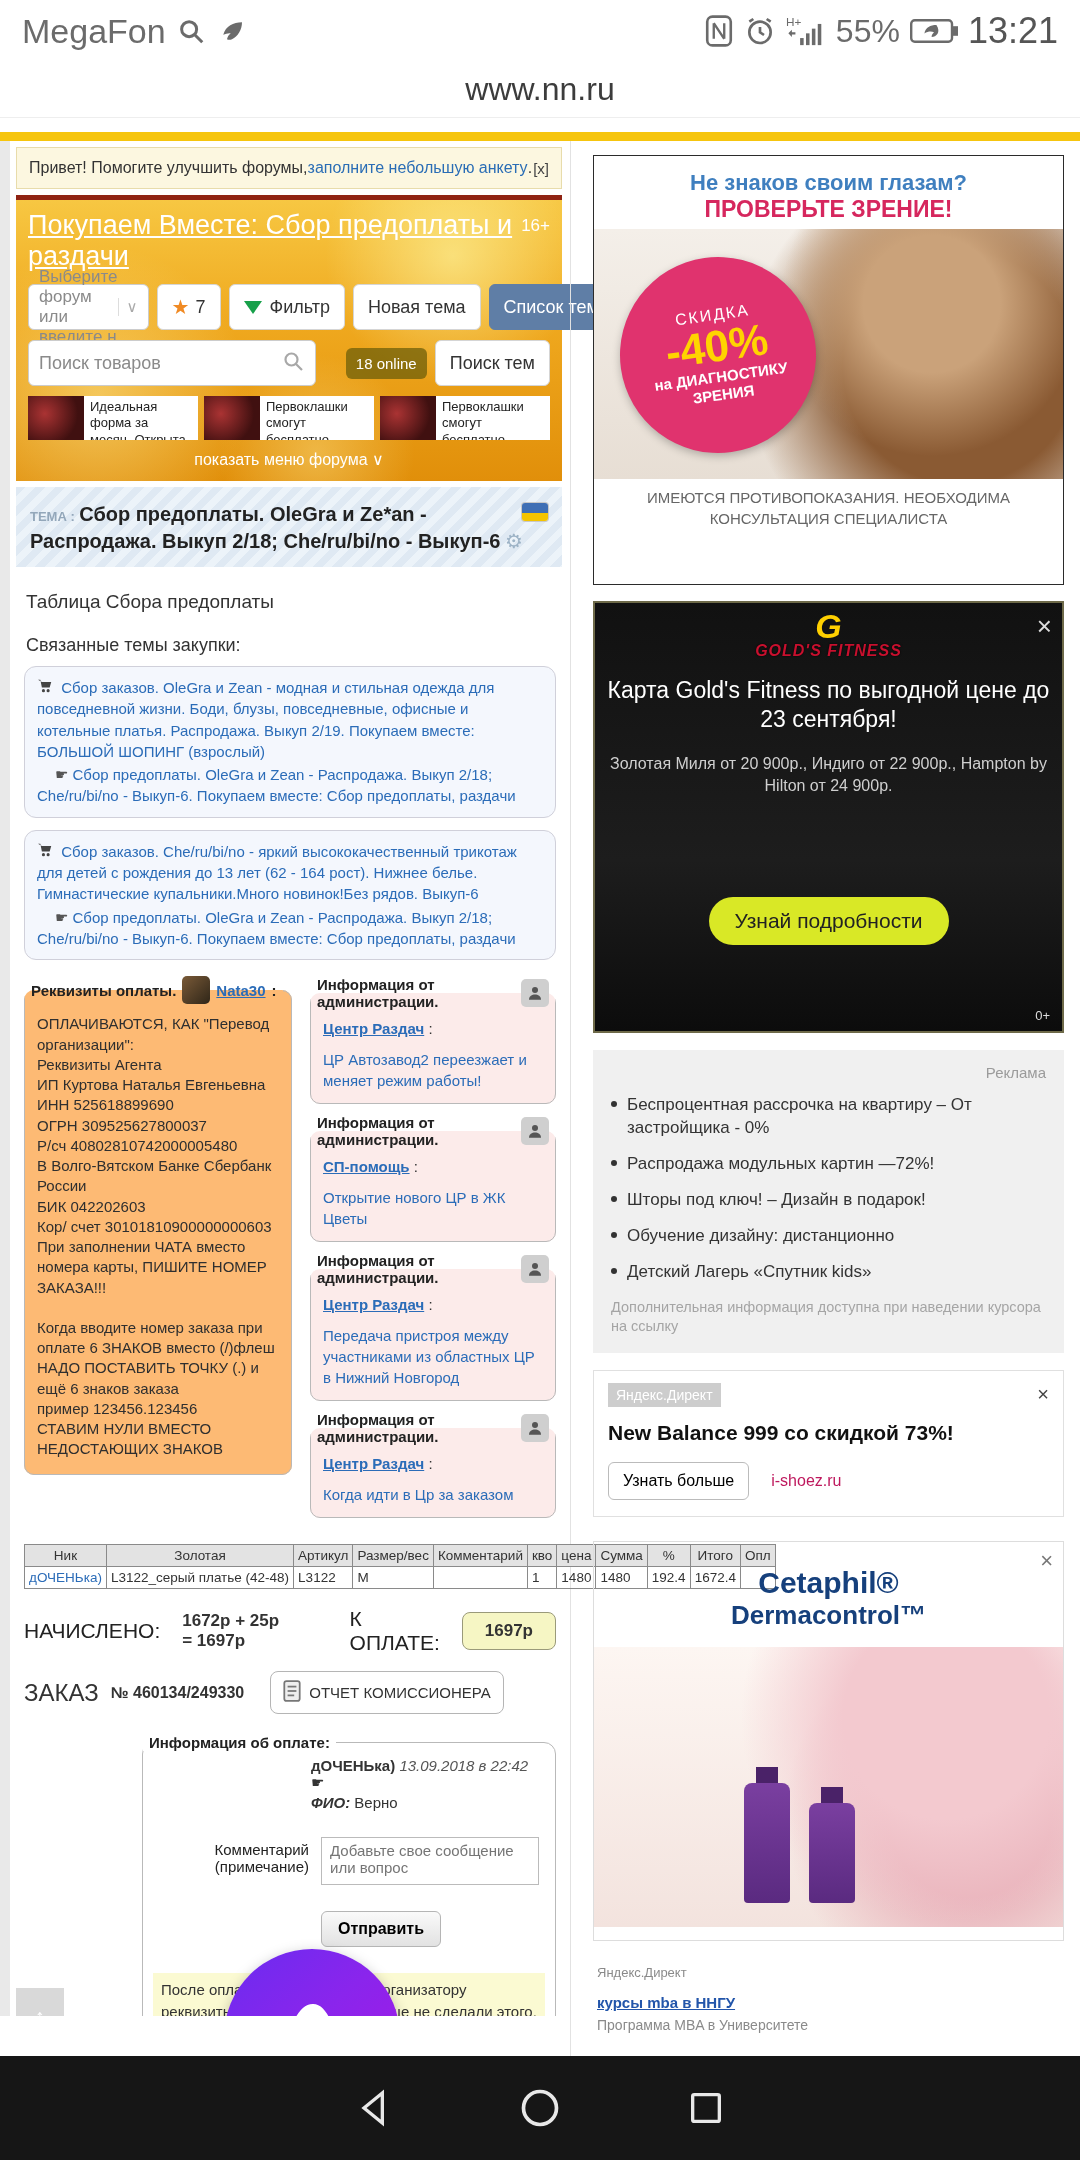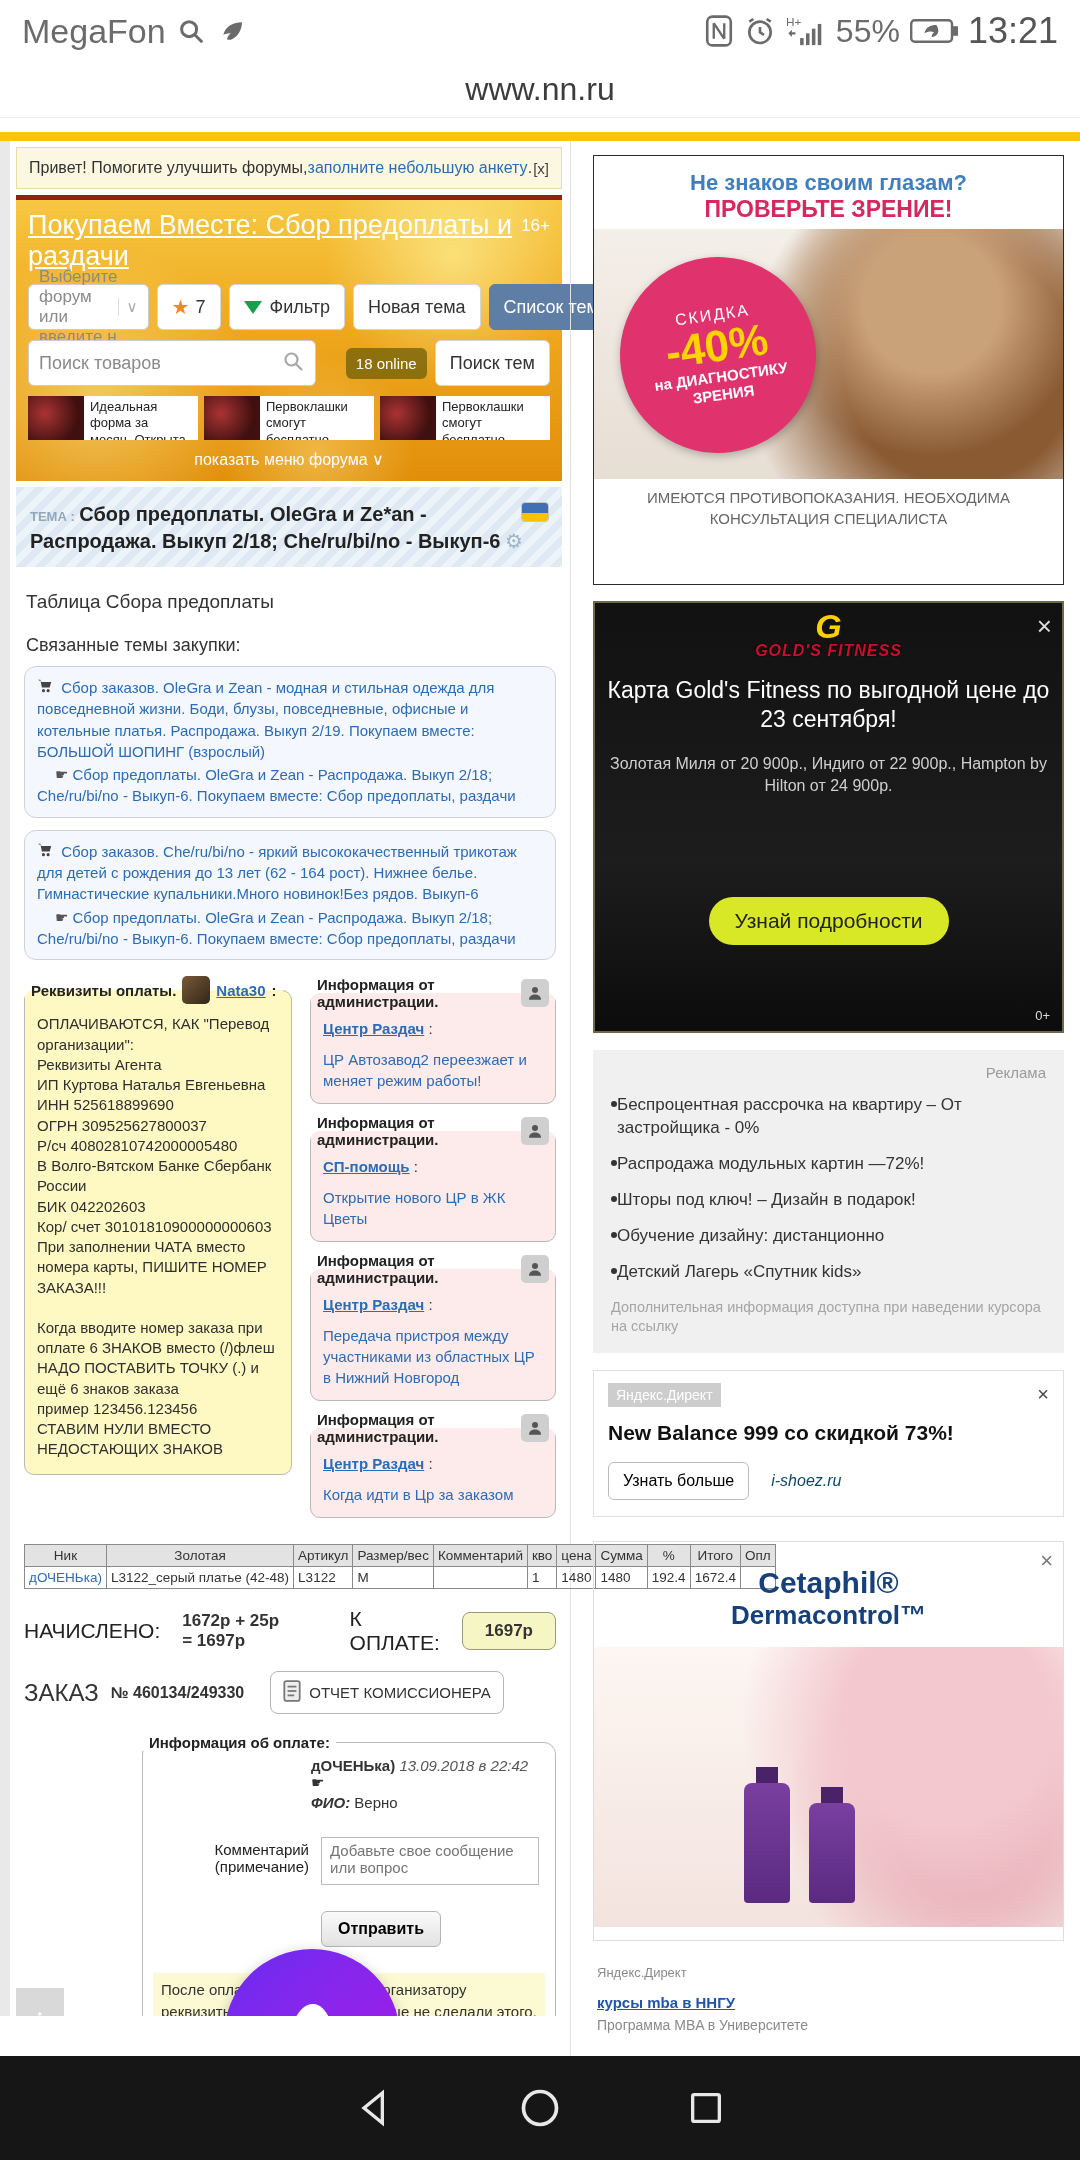--- a/index.html
+++ b/index.html
@@ -87,21 +87,21 @@
 
   
   fieldset { border:1px solid #b9b9b9; border-radius:10px; }
   legend { font-size:15px; font-weight:bold; color:#222; padding:0 6px; display:flex; align-items:center; gap:6px; }
   .avatar { width:28px; height:28px; border-radius:5px; background:#cfcfcf; display:inline-flex;
     align-items:center; justify-content:center; flex:none; }
   .avatar svg { display:block; }
   .avatar.photo { background:linear-gradient(135deg,#7a5a38,#2f2618); }
   .user-link { color:#2b6cb8; }
   .cols { display:flex; gap:18px; margin-top:16px; align-items:flex-start; }
-  .pay-fieldset { width:268px; background:#fef9c3; }
+  .pay-fieldset { width:268px; background:#fdba74; }
   .pay-body { padding:10px 12px 14px 12px; font-size:15px; line-height:1.35; color:#2f2f2f; }
   .pay-line { min-height:20px; }
   .admin-col { flex:1; display:flex; flex-direction:column; gap:10px; }
   .admin-box { background:#fcebea; }
   .admin-body { padding:8px 12px 12px 12px; font-size:15px; line-height:1.4; }
   .admin-author { color:#2b6cb8; font-weight:bold; }
   .admin-text { color:#2b6cb8; margin-top:10px; }
 
   
   table.order { border-collapse:collapse; margin-top:26px; width:100%; font-size:13.5px; }
@@ -174,32 +174,32 @@
   .f-brand { color:#c8102e; font-size:16px; font-weight:bold; font-style:italic; letter-spacing:1px;
     text-shadow:0 0 2px #000; }
   .f-title { font-size:23px; margin-top:16px; line-height:1.3; }
   .f-prices { color:#cfcfcf; font-size:16px; line-height:1.35; margin-top:18px; }
   .f-btn { display:inline-block; background:#d9e826; color:#222; border-radius:32px; font-size:21px;
     padding:12px 26px; margin-top:100px; }
   .f-age { position:absolute; right:12px; bottom:8px; font-size:13px; color:#ddd; }
 
   .ad-reklama { margin-top:17px; background:#f0f0f0; padding:14px 18px 16px 18px; }
   .r-label { text-align:right; color:#9b9b9b; font-size:15px; }
-  .r-item { display:flex; font-size:17px; line-height:1.35; color:#333; margin-top:13px; }
+  .r-item { display:flex; gap:10px; font-size:17px; line-height:1.35; color:#333; margin-top:13px; }
   .r-dot { flex:none; margin-top:7px; width:6px; height:6px; border-radius:50%; background:#333; }
   .r-foot { color:#a5a5a5; font-size:14.5px; line-height:1.35; margin-top:14px; }
 
   .ad-direct { margin-top:17px; border:1px solid #e0e0e0; padding:12px 14px 16px 14px; }
   .d-head { display:flex; align-items:center; }
   .d-badge { background:#cdcdcd; color:#fff; font-size:14px; padding:4px 8px; }
   .d-close { margin-left:auto; color:#444; font-size:20px; }
   .d-title { font-weight:bold; font-size:21px; margin-top:12px; line-height:1.3; color:#111; }
   .d-row { display:flex; align-items:center; gap:22px; margin-top:16px; }
   .d-btn { border:1px solid #bbb; border-radius:6px; background:#fff; font-size:16px; padding:9px 14px; }
-  .d-site { font-size:16px; color:#0c4a6e;font-style:italic; }
+  .d-site { font-size:16px; color:#be185d; }
 
   .ad-ceta { margin-top:24px; border:1px solid #ddd; height:400px; padding-top:10px; text-align:center;
     overflow:hidden; position:relative; }
   .c-close { position:absolute; right:10px; top:6px; color:#777; font-size:22px; }
   .c-t1 { color:#16407c; font-size:30px; font-weight:bold; margin-top:14px; }
   .c-t2 { color:#16407c; font-size:26px; font-weight:bold; }
   .c-photo { margin-top:16px; height:280px; position:relative;
     background:radial-gradient(circle at 75% 25%, #f3c9cf 0 25%, transparent 50%),
                radial-gradient(circle at 80% 60%, #e9b3bb 0 20%, transparent 45%),
                linear-gradient(180deg,#fdf6f2,#f3e3de); }

